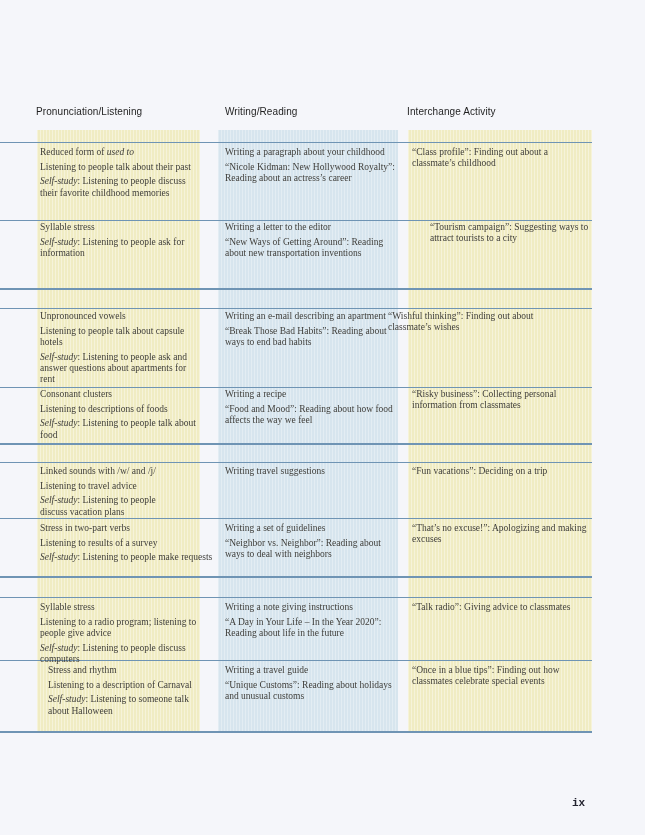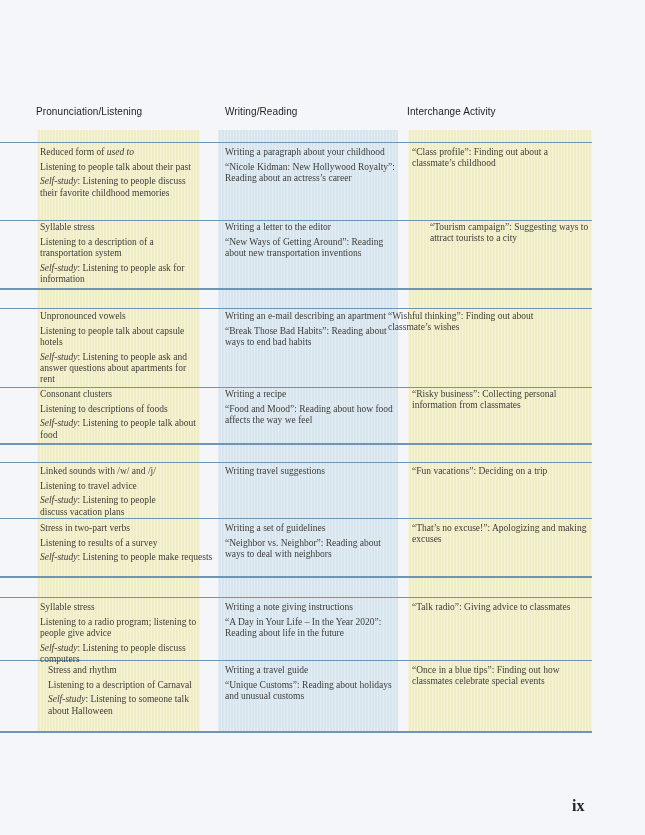--- a/index.html
+++ b/index.html
@@ -44,22 +44,22 @@
   .unit-row{position:absolute;left:0;width:645px;}
   .cell{
     position:absolute;top:0;
     font-size:9.5px;line-height:11.2px;
     color:var(--body-text,#3f3e3a);
     font-family:Liberation Serif, serif;
   }
   .cell p{margin:0 0 3.5px 0;}
   .pagenum{
     position:absolute;top:797px;left:572px;
-    font-family:Liberation Serif, serif;
-    font-weight:bold;font-size:16px;
+    font-family:Liberation Mono, monospace;
+    font-weight:bold;font-size:11px;
     color:#23232f;
   }
 </style>
 </head>
 <body>
 
 <div id="page" style="--band-yellow: #f0ecc3; --band-blue: #d7e5ee; --divider: #6f94b4; --head-text: #1f1f1f; --body-text: #3f3e3a; --page-bg: #f5f6fa;">
 
   <div class="col-head" style="left:36px">Pronunciation/Listening</div>
   <div class="col-head" style="left:225px">Writing/Reading</div>
@@ -94,21 +94,20 @@
           <p>Writing a paragraph about your childhood</p>
           <p>“Nicole Kidman: New Hollywood Royalty”: Reading about an actress’s career</p>
         </div>
         <div class="cell" style="left: 412px; width: 178px;">
           <p>“Class profile”: Finding out about a classmate’s childhood</p>
         </div>
       </div>
       <div class="unit-row" style="top: 222px;">
         <div class="cell" style="left: 40px; width: 158px;">
           <p>Syllable stress</p>
-          <p>Listening to a description of a transportation system</p>
           <p><i>Self-study</i>: Listening to people ask for information</p>
         </div>
         <div class="cell" style="left: 225px; width: 170px;">
           <p>Writing a letter to the editor</p>
           <p>“New Ways of Getting Around”: Reading about new transportation inventions</p>
         </div>
         <div class="cell" style="left: 430px; width: 178px;">
           <p>“Tourism campaign”: Suggesting ways to attract tourists to a city</p>
         </div>
       </div>

